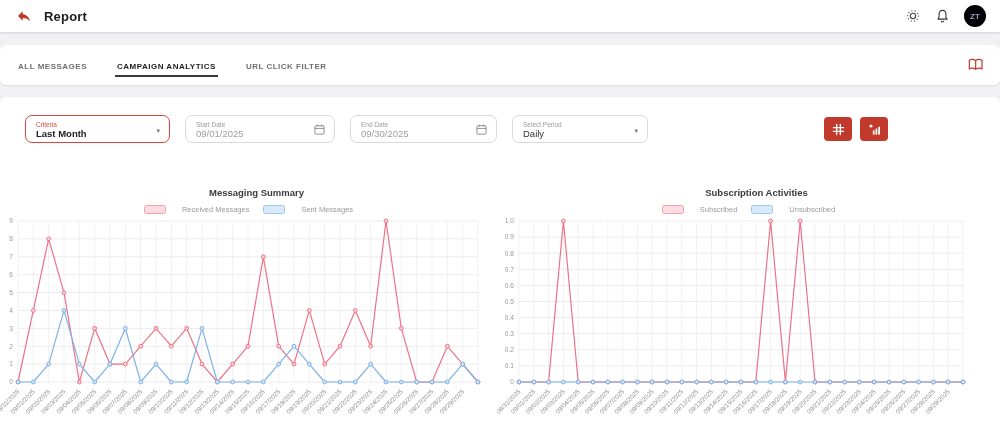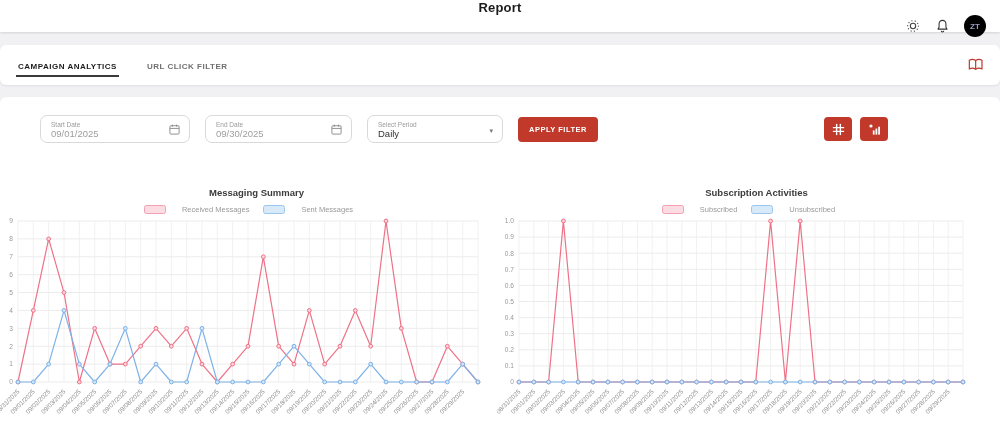--- a/index.html
+++ b/index.html
@@ -1,19 +1,19 @@
 <!DOCTYPE html>
 <html><head>
 <meta charset="utf-8">
 <style>
   * { margin:0; padding:0; box-sizing:border-box; }
   html,body { width:1000px; height:442px; overflow:hidden; background:#f1f1f3;
               font-family:"Liberation Sans", sans-serif; }
   .topbar { position:absolute; left:0; top:0; width:1000px; height:32px; background:#fff;
-            box-shadow:0 1px 2px rgba(0,0,0,.12); display:flex; align-items:center; padding:0 14px; z-index:3;flex-direction:column;}
+            box-shadow:0 1px 2px rgba(0,0,0,.12); display:flex; align-items:center; padding:0 14px; z-index:3;}
   .back-btn { width:20px; height:16px; margin-right:10px; cursor:pointer; }
   .page-title { font-size:13px; font-weight:700; color:#1c1c1c; letter-spacing:.2px; }
   .topbar-right { margin-left:auto; display:flex; align-items:center; gap:14px; }
   .avatar { width:22px; height:22px; border-radius:50%; background:#000000; color:#9a9ec9;
             font-size:8px; font-weight:700; display:flex; align-items:center; justify-content:center; }
   .tabstrip { position:absolute; left:0; top:45px; width:1000px; height:40px; background:#fff;
               border-radius:6px; box-shadow:0 1px 2px rgba(0,0,0,.08); display:flex; align-items:center; padding:0 16px; }
   .tab { font-size:8px; font-weight:700; letter-spacing:.5px; color:#6f6f6f; margin-right:26px;
          padding:13px 2px 11px; cursor:pointer; position:relative; }
   .tab.active { color:#1d1d1d; }
@@ -70,30 +70,36 @@
       <path d="M12 3 C8.7 3 6.5 5.5 6.5 9 V14 L4.8 17 H19.2 L17.5 14 V9 C17.5 5.5 15.3 3 12 3 Z" fill="none" stroke="#333" stroke-width="1.7" stroke-linejoin="round"></path>
       <path d="M10 19.5 a2 2 0 0 0 4 0" fill="none" stroke="#333" stroke-width="1.7"></path>
     </svg>
     <div class="avatar">
       <span>ZT</span>
     </div>
   </div>
 </header>
 
 <nav class="tabstrip">
+  <div class="tab">ALL MESSAGES</div>
   <div class="tab active">CAMPAIGN ANALYTICS</div>
   <div class="tab">URL CLICK FILTER</div>
   <svg class="tab-book" width="16" height="14" viewBox="0 0 24 20">
     <path d="M2 3 C5 1.2 8.5 1.2 11.5 3.2 C14.5 1.2 18 1.2 21 3 V16 C18 14.4 14.5 14.4 11.5 16.4 C8.5 14.4 5 14.4 2 16 Z" fill="none" stroke="#c0392b" stroke-width="1.8" stroke-linejoin="round"></path>
     <line x1="11.5" y1="3.2" x2="11.5" y2="16.4" stroke="#c0392b" stroke-width="1.8"></line>
   </svg>
 </nav>
 
 <main class="content">
   <div class="filter-row">
+    <div class="field criteria">
+      <span class="flabel">Criteria</span>
+      <span class="fvalue">Last Month</span>
+      <span class="caret">▾</span>
+    </div>
     <div class="field date">
       <span class="flabel">Start Date</span>
       <span class="fvalue">09/01/2025</span>
       <svg class="cal-ico" width="13" height="13" viewBox="0 0 24 24">
         <rect x="3.5" y="5" width="17" height="15.5" rx="2" fill="none" stroke="#8f8f8f" stroke-width="1.8"></rect>
         <line x1="3.5" y1="10" x2="20.5" y2="10" stroke="#8f8f8f" stroke-width="1.8"></line>
         <line x1="8" y1="3" x2="8" y2="7" stroke="#8f8f8f" stroke-width="1.8"></line>
         <line x1="16" y1="3" x2="16" y2="7" stroke="#8f8f8f" stroke-width="1.8"></line>
       </svg>
     </div>
@@ -105,21 +111,20 @@
         <line x1="3.5" y1="10" x2="20.5" y2="10" stroke="#8f8f8f" stroke-width="1.8"></line>
         <line x1="8" y1="3" x2="8" y2="7" stroke="#8f8f8f" stroke-width="1.8"></line>
         <line x1="16" y1="3" x2="16" y2="7" stroke="#8f8f8f" stroke-width="1.8"></line>
       </svg>
     </div>
     <div class="field period">
       <span class="flabel">Select Period</span>
       <span class="fvalue">Daily</span>
       <span class="caret">▾</span>
     </div>
-    <button class="apply-btn">APPLY FILTER</button>
     <div class="icon-btns">
       <button class="red-icon-btn">
         <svg width="13" height="13" viewBox="0 0 14 14">
           <g stroke="#fff" stroke-width="1.5" stroke-linecap="round">
             <line x1="5" y1="1.5" x2="5" y2="12.5"></line>
               <line x1="9" y1="1.5" x2="9" y2="12.5"></line>
             <line x1="1.5" y1="5" x2="12.5" y2="5"></line>
               <line x1="1.5" y1="9" x2="12.5" y2="9"></line>
           </g>
         </svg>

